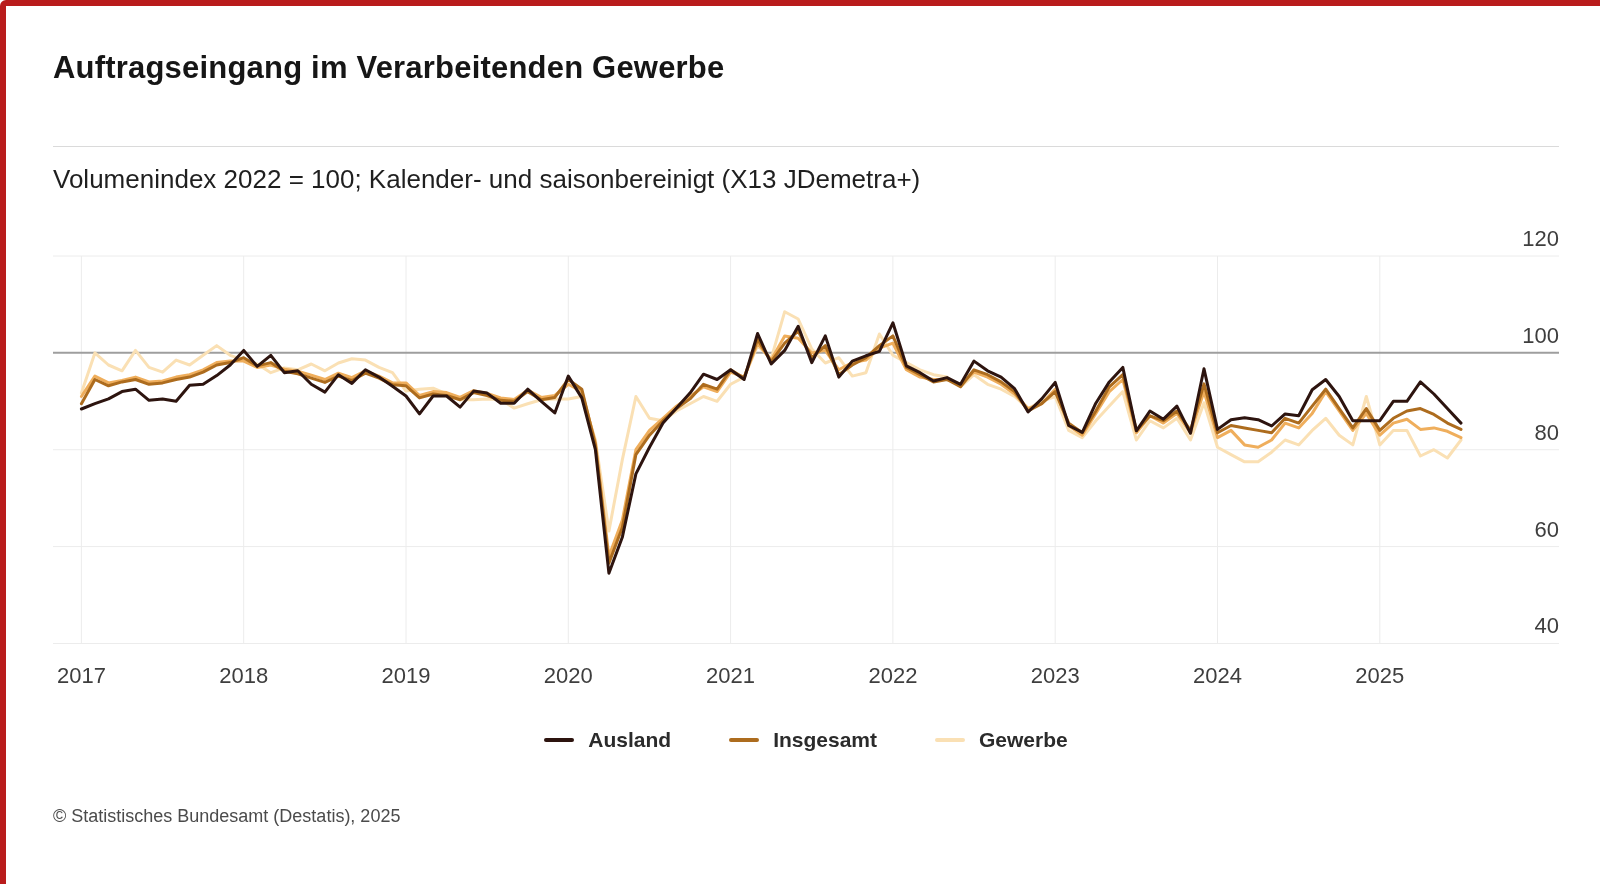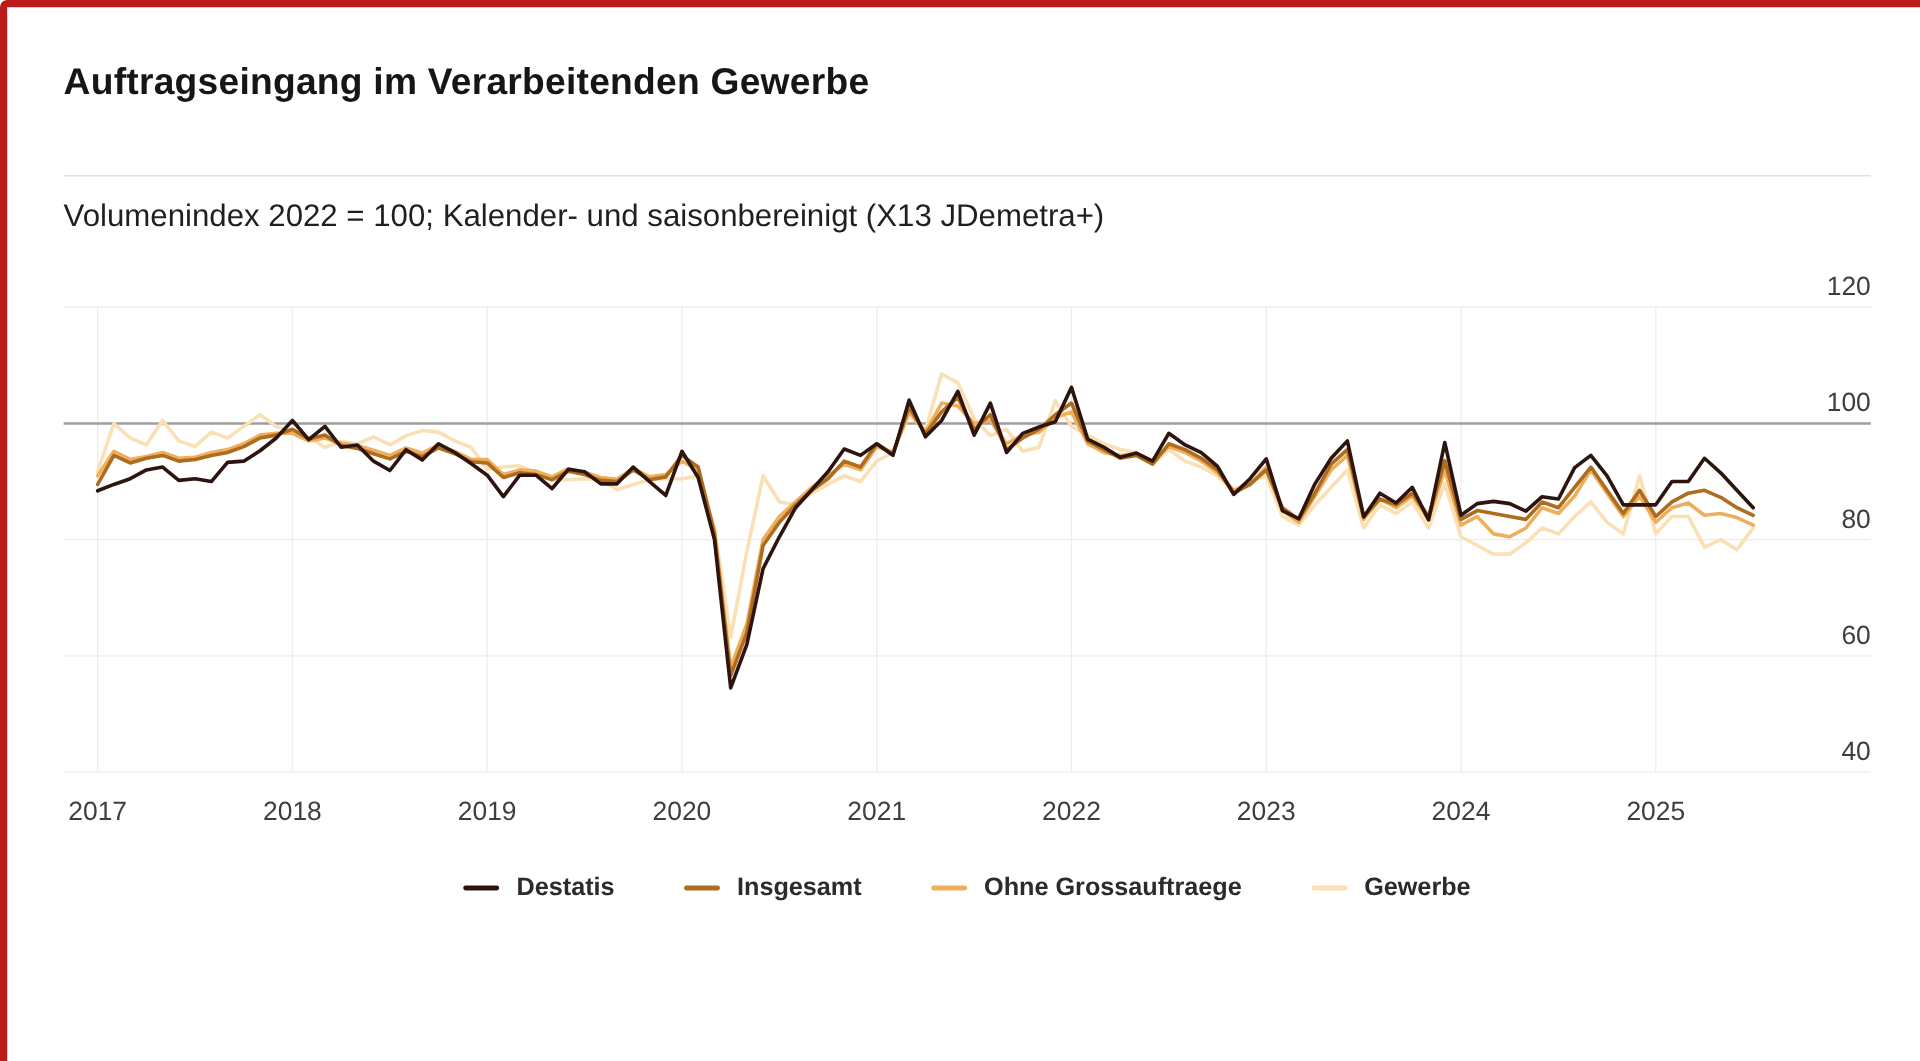--- a/index.html
+++ b/index.html
@@ -80,29 +80,26 @@
       <text x="1553" y="240" text-anchor="end" font-size="22" fill="#3e3e3e">120</text>
       <polyline points="75.4,387.1 88.9,346.9 102.5,359.0 116.0,364.8 129.5,344.4 143.0,361.4 156.6,366.2 170.1,354.1 183.6,359.0 197.1,349.3 210.7,339.6 224.2,349.3 237.7,354.1 251.2,358.0 264.8,366.7 278.3,361.9 291.8,363.8 305.3,358.0 318.9,364.8 332.4,357.0 345.9,352.7 359.4,354.1 373.0,361.4 386.5,366.7 400.0,385.1 413.5,383.2 427.1,382.2 440.6,388.0 454.1,393.8 467.6,393.8 481.1,392.9 494.7,393.8 508.2,402.1 521.7,397.7 535.3,393.8 548.8,392.9 562.3,392.9 575.8,390.5 589.4,434.0 602.9,525.1 616.4,453.4 629.9,390.5 643.5,412.3 657.0,414.7 670.5,405.0 684.0,397.7 697.5,390.5 711.1,395.3 724.6,378.3 738.1,371.1 751.6,339.6 765.2,352.7 778.7,305.7 792.2,313.0 805.8,343.0 819.3,357.0 832.8,351.7 846.3,370.1 859.9,366.7 873.4,328.0 886.9,349.3 900.4,356.6 914.0,363.8 927.5,368.7 941.0,371.1 954.5,380.8 968.0,368.7 981.6,378.3 995.1,383.2 1008.6,390.5 1022.1,402.6 1035.7,395.3 1049.2,390.5 1062.7,424.4 1076.3,431.6 1089.8,414.7 1103.3,400.1 1116.8,385.6 1130.4,434.0 1143.9,414.7 1157.4,421.9 1170.9,412.3 1184.5,434.0 1198.0,396.8 1211.5,441.3 1225.0,448.6 1238.6,455.8 1252.1,455.8 1265.6,446.2 1279.1,434.0 1292.7,438.9 1306.2,424.4 1319.7,412.3 1333.2,429.2 1346.8,438.9 1360.3,390.5 1373.8,438.9 1387.3,424.4 1400.9,424.4 1414.4,450.0 1427.9,443.7 1441.4,452.0 1455.0,434.0" fill="none" stroke="#fae0b4" stroke-width="3" stroke-linejoin="round" stroke-linecap="round"></polyline>
       <polyline points="75.4,390.5 88.9,370.1 102.5,376.9 116.0,374.5 129.5,371.1 143.0,375.9 156.6,375.0 170.1,371.1 183.6,368.7 197.1,363.8 210.7,356.6 224.2,355.1 237.7,355.1 251.2,361.4 264.8,359.0 278.3,363.3 291.8,365.3 305.3,369.1 318.9,373.5 332.4,367.2 345.9,371.6 359.4,364.8 373.0,370.1 386.5,376.9 400.0,376.9 413.5,389.5 427.1,385.6 440.6,386.6 454.1,391.4 467.6,384.6 481.1,387.5 494.7,391.9 508.2,393.4 521.7,384.2 535.3,391.4 548.8,389.5 562.3,378.3 575.8,385.6 589.4,436.5 602.9,550.3 616.4,514.0 629.9,443.7 643.5,424.4 657.0,412.3 670.5,400.1 684.0,390.5 697.5,380.8 711.1,385.6 724.6,366.2 738.1,371.1 751.6,337.2 765.2,354.1 778.7,329.9 792.2,332.3 805.8,346.9 819.3,344.4 832.8,363.8 846.3,356.6 859.9,354.1 873.4,342.0 886.9,337.2 900.4,363.8 914.0,371.1 927.5,373.5 941.0,373.5 954.5,378.3 968.0,366.2 981.6,371.1 995.1,378.3 1008.6,388.0 1022.1,402.6 1035.7,397.7 1049.2,383.2 1062.7,419.5 1076.3,429.2 1089.8,407.4 1103.3,385.6 1116.8,373.5 1130.4,426.8 1143.9,409.8 1157.4,417.1 1170.9,407.4 1184.5,426.8 1198.0,385.6 1211.5,431.6 1225.0,424.4 1238.6,438.9 1252.1,441.3 1265.6,434.0 1279.1,417.1 1292.7,421.9 1306.2,407.4 1319.7,385.6 1333.2,405.0 1346.8,424.4 1360.3,407.4 1373.8,429.2 1387.3,417.1 1400.9,413.2 1414.4,423.4 1427.9,421.9 1441.4,425.3 1455.0,431.6" fill="none" stroke="#efae5c" stroke-width="3" stroke-linejoin="round" stroke-linecap="round"></polyline>
       <polyline points="75.4,397.7 88.9,373.5 102.5,379.8 116.0,375.9 129.5,373.5 143.0,378.3 156.6,376.9 170.1,373.5 183.6,371.1 197.1,366.2 210.7,359.0 224.2,356.6 237.7,351.7 251.2,359.9 264.8,356.6 278.3,365.3 291.8,367.7 305.3,372.1 318.9,376.4 332.4,370.1 345.9,374.5 359.4,367.2 373.0,372.1 386.5,378.8 400.0,379.8 413.5,391.9 427.1,388.0 440.6,389.5 454.1,393.8 467.6,386.6 481.1,389.5 494.7,394.3 508.2,395.3 521.7,385.6 535.3,393.8 548.8,391.4 562.3,373.5 575.8,383.2 589.4,438.9 602.9,557.1 616.4,521.2 629.9,448.6 643.5,429.2 657.0,414.7 670.5,402.6 684.0,392.9 697.5,378.3 711.1,383.2 724.6,363.8 738.1,372.1 751.6,333.3 765.2,355.6 778.7,337.2 792.2,325.1 805.8,351.7 819.3,339.6 832.8,368.7 846.3,359.0 859.9,351.7 873.4,339.6 886.9,329.9 900.4,361.4 914.0,368.7 927.5,375.9 941.0,373.5 954.5,380.8 968.0,363.8 981.6,368.7 995.1,375.9 1008.6,385.6 1022.1,405.0 1035.7,397.7 1049.2,385.6 1062.7,417.1 1076.3,426.8 1089.8,405.0 1103.3,380.8 1116.8,368.7 1130.4,424.4 1143.9,409.8 1157.4,414.7 1170.9,405.0 1184.5,424.4 1198.0,377.9 1211.5,426.8 1225.0,419.5 1238.6,421.9 1252.1,424.4 1265.6,426.8 1279.1,412.3 1292.7,417.1 1306.2,400.1 1319.7,383.2 1333.2,402.6 1346.8,421.9 1360.3,402.6 1373.8,424.4 1387.3,412.3 1400.9,405.0 1414.4,402.6 1427.9,408.4 1441.4,417.1 1455.0,423.4" fill="none" stroke="#ad6c1e" stroke-width="3" stroke-linejoin="round" stroke-linecap="round"></polyline>
       <polyline points="75.4,403.0 88.9,397.7 102.5,392.9 116.0,385.6 129.5,383.2 143.0,394.3 156.6,392.9 170.1,395.3 183.6,379.3 197.1,378.3 210.7,369.6 224.2,359.0 237.7,344.4 251.2,360.4 264.8,349.3 278.3,366.7 291.8,364.8 305.3,378.3 318.9,386.1 332.4,368.7 345.9,377.4 359.4,363.8 373.0,371.1 386.5,380.3 400.0,390.0 413.5,407.9 427.1,390.0 440.6,390.0 454.1,401.1 467.6,385.1 481.1,387.1 494.7,397.2 508.2,397.2 521.7,383.2 535.3,395.3 548.8,406.9 562.3,370.1 575.8,391.9 589.4,443.7 602.9,567.2 616.4,530.9 629.9,467.9 643.5,441.3 657.0,417.1 670.5,402.1 684.0,387.1 697.5,368.2 711.1,373.5 724.6,363.8 738.1,373.5 751.6,327.5 765.2,358.0 778.7,344.4 792.2,320.2 805.8,356.6 819.3,329.9 832.8,371.1 846.3,355.1 859.9,349.8 873.4,345.4 886.9,316.8 900.4,359.9 914.0,366.7 927.5,375.0 941.0,371.6 954.5,378.3 968.0,355.1 981.6,364.8 995.1,371.1 1008.6,382.7 1022.1,406.0 1035.7,392.9 1049.2,376.4 1062.7,419.5 1076.3,426.3 1089.8,397.2 1103.3,375.9 1116.8,361.4 1130.4,424.8 1143.9,405.0 1157.4,413.2 1170.9,400.1 1184.5,427.3 1198.0,362.8 1211.5,423.4 1225.0,413.7 1238.6,411.8 1252.1,413.7 1265.6,420.0 1279.1,407.9 1292.7,409.8 1306.2,383.7 1319.7,373.5 1333.2,390.5 1346.8,414.7 1360.3,414.7 1373.8,414.7 1387.3,395.3 1400.9,395.3 1414.4,375.9 1427.9,388.0 1441.4,402.6 1455.0,417.1" fill="none" stroke="#2d140f" stroke-width="3" stroke-linejoin="round" stroke-linecap="round"></polyline>
     </svg>
 
   <div class="legend">
       <div class="legend-item">
         <span class="legend-swatch" style="background: rgb(45, 20, 15);"></span>
-        <span class="legend-label">Destatis</span>
+        <span class="legend-label">Ausland</span>
       </div>
       <div class="legend-item">
         <span class="legend-swatch" style="background: rgb(173, 108, 30);"></span>
         <span class="legend-label">Insgesamt</span>
-      </div>
-      <div class="legend-item">
-        <span class="legend-swatch" style="background: rgb(239, 174, 92);"></span>
-        <span class="legend-label">Ohne Grossauftraege</span>
       </div>
       <div class="legend-item">
         <span class="legend-swatch" style="background: rgb(250, 224, 180);"></span>
         <span class="legend-label">Gewerbe</span>
       </div>
     </div>
 
+  <div class="footer">© Statistisches Bundesamt (Destatis), 2025</div>
 </div>
 
 </body></html>

